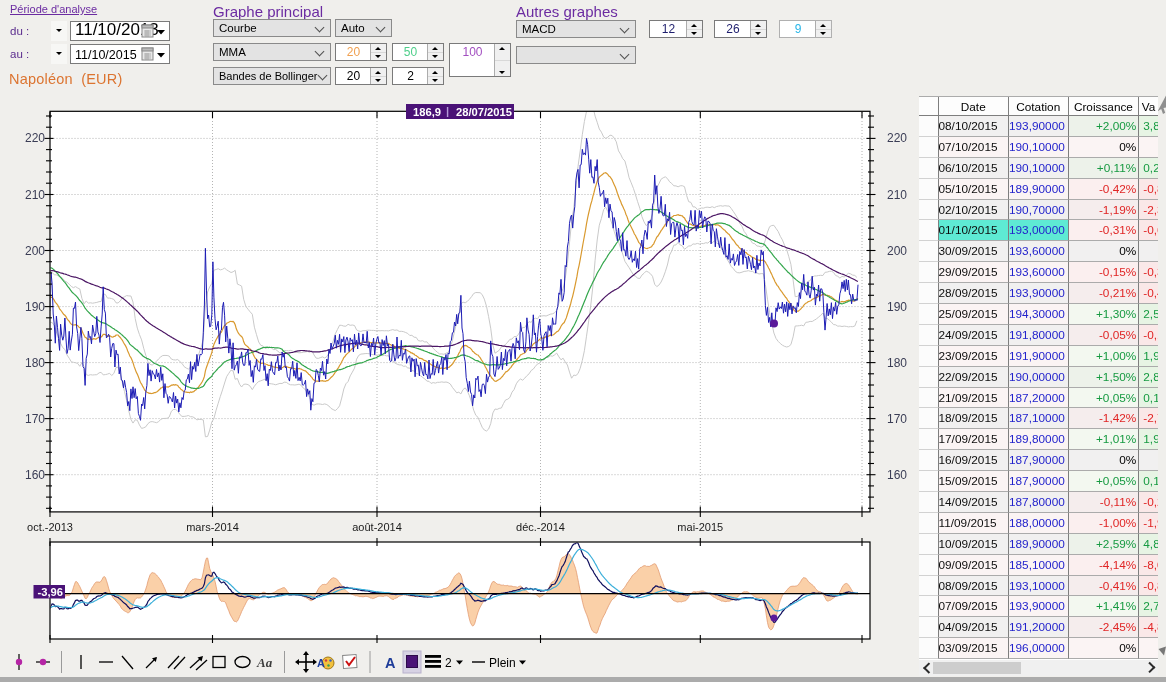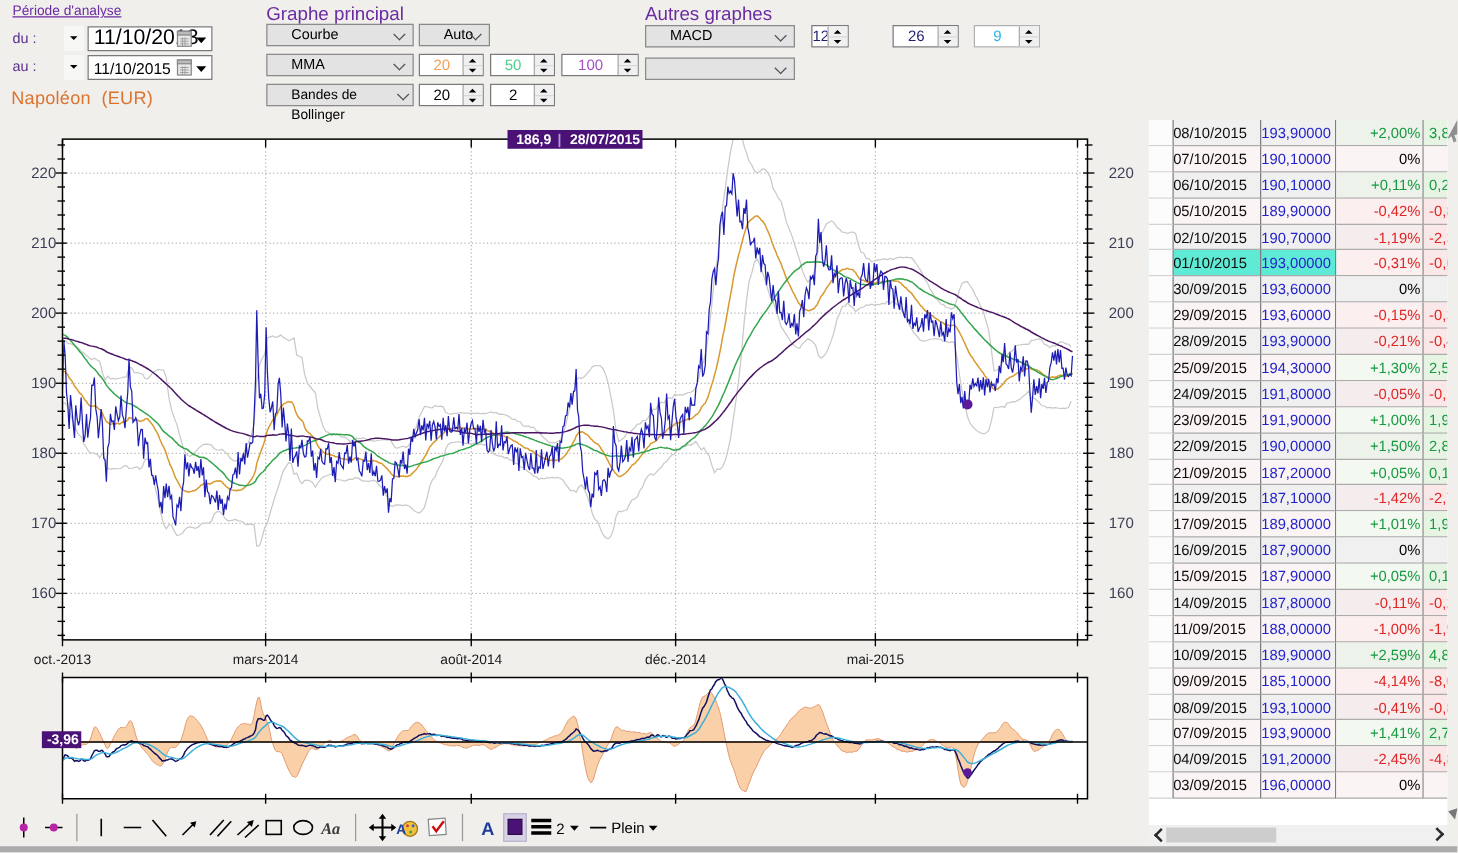--- a/index.html
+++ b/index.html
@@ -1,17 +1,17 @@
 <!DOCTYPE html>
 <html><head><meta charset="utf-8"><style>
 html,body{margin:0;padding:0}
 body{width:1166px;height:682px;background:#f0efec;font-family:"Liberation Sans",sans-serif;position:relative;overflow:hidden}
 .abs{position:absolute}
 .hdr{color:#6b2ba1;font-size:15px}
-.combo{position:absolute;background:#e3e3e3;border:1px solid #8a8a8a;font-size:11.5px;color:#000;line-height:16px;padding-left:19px;box-sizing:border-box}
+.combo{position:absolute;background:#e3e3e3;border:1px solid #8a8a8a;font-size:11.5px;color:#000;line-height:16px;padding-left:5px;box-sizing:border-box}
 .combo .chev{position:absolute;right:7px;top:3.5px;width:6px;height:6px;border-left:1.5px solid #505050;border-bottom:1.5px solid #505050;transform:rotate(-45deg)}
 .spin{position:absolute;background:#fff;border:1px solid #7a7a7a;box-sizing:border-box;font-size:12px;text-align:center}
 .spin .num{position:absolute;left:0;top:1px;width:calc(100% - 15px);text-align:center}
 .spbtn{position:absolute;right:0;top:0;width:15px;height:100%;border-left:1px solid #acacac;background:#f0f0f0}
 .spbtn:before{content:"";position:absolute;left:4px;top:2.5px;border-left:3px solid transparent;border-right:3px solid transparent;border-bottom:3.5px solid #000}
 .spbtn:after{content:"";position:absolute;left:4px;bottom:2.5px;border-left:3px solid transparent;border-right:3px solid transparent;border-top:3.5px solid #000}
 .spbtn i{position:absolute;left:0;top:50%;width:100%;height:1px;background:#d8d8d8}
 .tbx{position:absolute;background:#fff;border:1px solid #7a7a7a;box-sizing:border-box}
 
 #tbl{position:absolute;left:919px;top:96px;width:239px;height:564px;overflow:hidden;background:#fff;font-size:11.8px}
@@ -295,21 +295,21 @@
     <span class="spbtn">
       <i></i>
     </span>
   </div>
 <div class="spin" style="left:392px;top:43px;width:52px;height:18px">
     <span class="num" style="color:#4ecf8a">50</span>
     <span class="spbtn">
       <i></i>
     </span>
   </div>
-<div class="spin" style="left:449px;top:43px;width:62px;height:18px">
+<div class="spin" style="left:449px;top:43px;width:62px;height:34px">
     <span class="num" style="color:#a24fc0">100</span>
     <span class="spbtn">
       <i></i>
     </span>
   </div>
 <div class="combo" style="left:213px;top:67px;width:118px;height:18px;font-size:11px">Bandes de Bollinger<span class="chev" style="right:4px"></span></div>
 <div class="spin" style="left:335px;top:67px;width:52px;height:18px">
     <span class="num">20</span>
     <span class="spbtn">
       <i></i>
@@ -317,21 +317,21 @@
   </div>
 <div class="spin" style="left:392px;top:67px;width:52px;height:18px">
     <span class="num">2</span>
     <span class="spbtn">
       <i></i>
     </span>
   </div>
 
 <div class="abs hdr" style="left:516px;top:3px">Autres graphes</div>
 <div class="combo" style="left:516px;top:20px;width:120px;height:18px">MACD<span class="chev"></span></div>
-<div class="spin" style="left:649px;top:20px;width:30px;height:18px">
+<div class="spin" style="left:649px;top:20px;width:54px;height:18px">
     <span class="num" style="color:#1f1f6e">12</span>
     <span class="spbtn">
       <i></i>
     </span>
   </div>
 <div class="spin" style="left:714px;top:20px;width:53px;height:18px">
     <span class="num" style="color:#1f1f6e">26</span>
     <span class="spbtn">
       <i></i>
     </span>
@@ -340,20 +340,27 @@
     <span class="num" style="color:#29b6e8">9</span>
     <span class="spbtn">
       <i></i>
     </span>
   </div>
 <div class="combo" style="left:516px;top:46px;width:120px;height:18px">
     <span class="chev"></span>
   </div>
 
 <div id="tbl">
+<div id="thead">
+      <div style="width:19.5px"></div>
+      <div style="width:70.5px">Date</div>
+      <div style="width:59.5px">Cotation</div>
+      <div style="width:70.8px">Croissance</div>
+      <div style="width:18.7px;border-right:none">Va</div>
+    </div>
 <div class="tr" style="background:#f1f0f0">
       <div class="c0"></div>
       <div class="cd">08/10/2015</div>
       <div class="cc">193,90000</div>
       <div class="cg" style="background:#edf2ea;color:#169a41">+2,00%</div>
       <div class="cv" style="background:#e7f4e4;color:#169a41">3,8</div>
     </div>
 <div class="tr" style="background:#fbf4f4">
       <div class="c0"></div>
       <div class="cd">07/10/2015</div>

